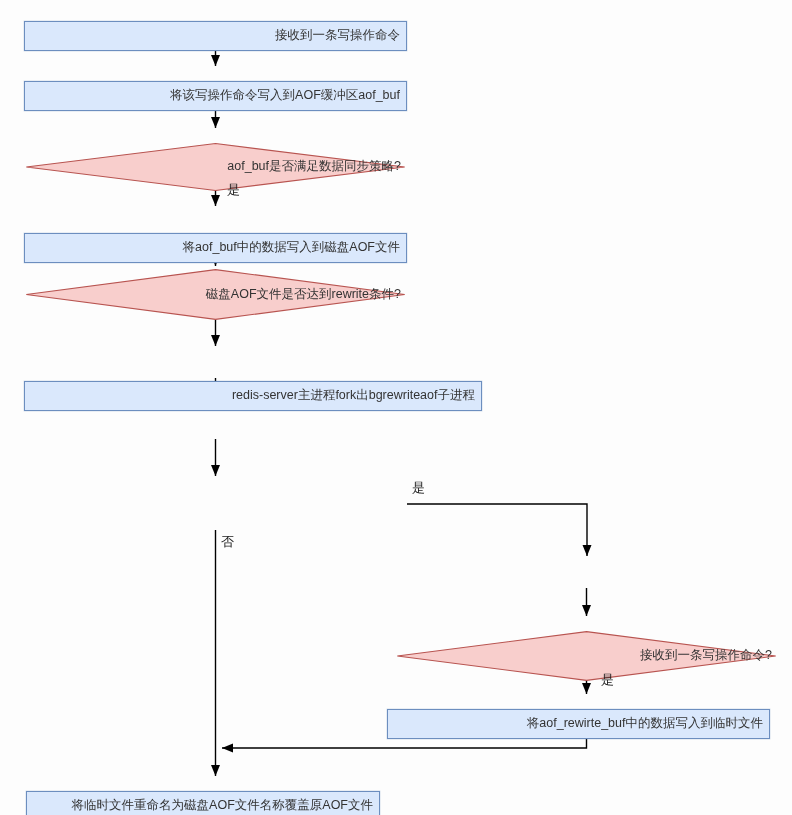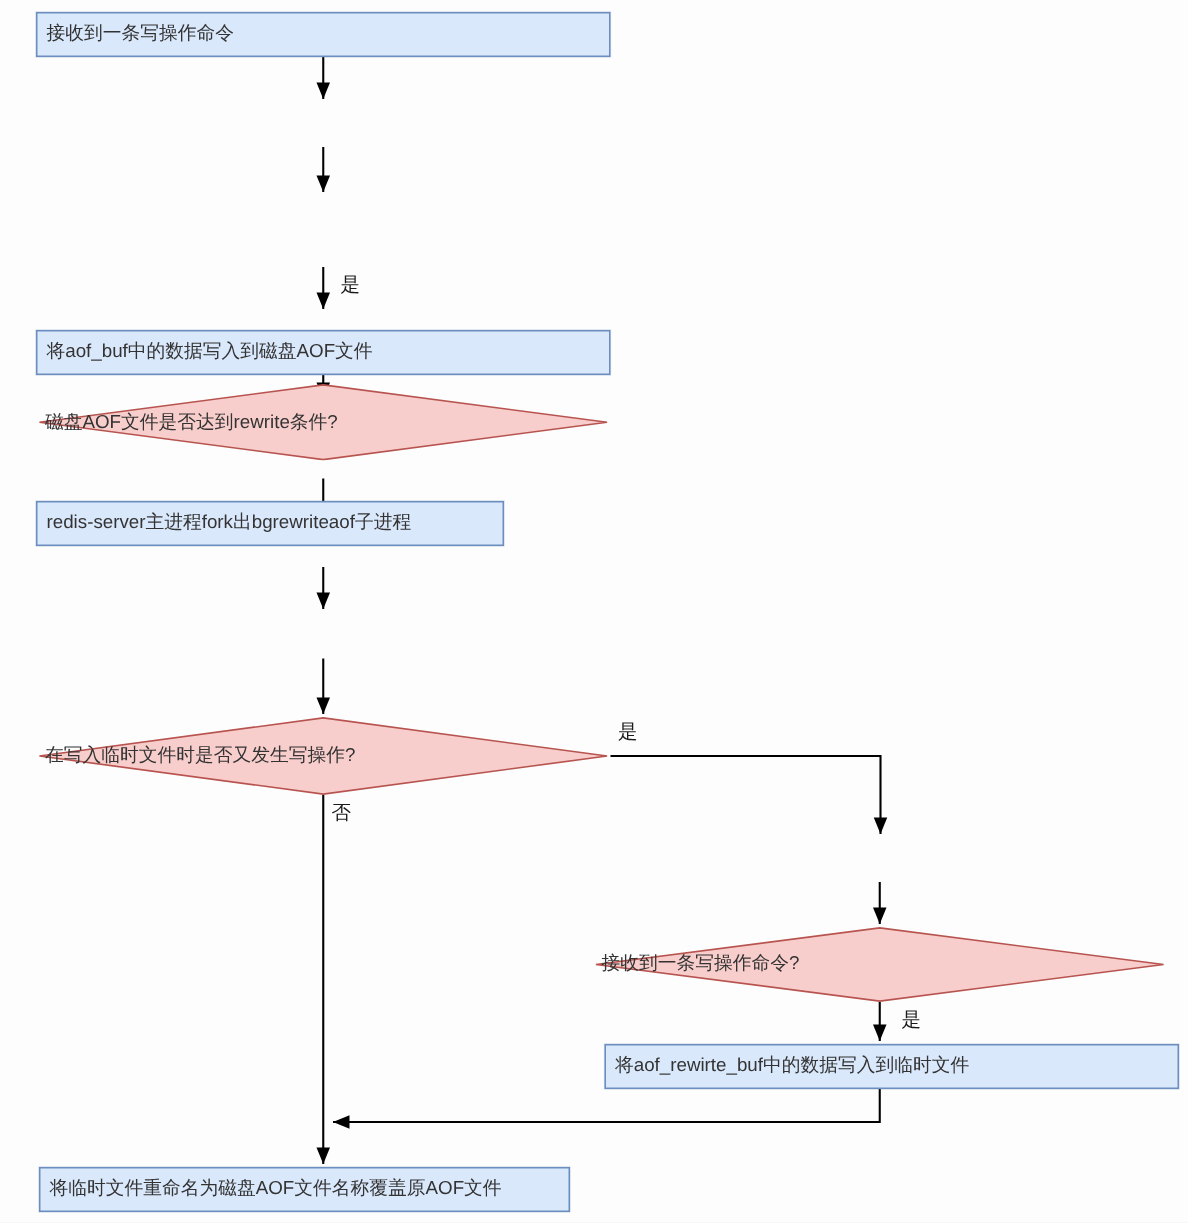--- a/index.html
+++ b/index.html
@@ -16,22 +16,22 @@
     position:relative;width:792px;height:815px;
     background:var(--canvas-bg);
     font-family:"Liberation Sans","DejaVu Sans",sans-serif;
     overflow:hidden;
   }
   .edges{position:absolute;left:0;top:0;z-index:1;}
   .edges line,.edges polyline{stroke:var(--line);stroke-width:1.4;fill:none;}
   .arrowhead-path{fill:var(--line);}
   .node{
     position:absolute;z-index:2;
-    display:flex;align-items:center;justify-content:flex-start;
-    text-align:center;box-sizing:border-box;
+    display:flex;align-items:center;justify-content:flex-end;
+    text-align:center;box-sizing:border-box;margin-top:13px;
   }
   .process{
     background:var(--process-fill);
     border:1px solid var(--process-stroke);
     box-shadow:0 0 0 0.4px rgba(108,142,191,.35);
   }
   .decision{background:transparent;border:none;}
   .diamond-svg{position:absolute;left:0;top:0;width:100%;height:100%;}
   .diamond-svg polygon{
     fill:var(--decision-fill);
@@ -70,54 +70,57 @@
     <line x1="215.5" y1="530" x2="215.5" y2="776" marker-end="url(#arrowhead)"></line>
     <line x1="586.5" y1="588" x2="586.5" y2="616" marker-end="url(#arrowhead)"></line>
     <line x1="586.5" y1="668" x2="586.5" y2="694" marker-end="url(#arrowhead)"></line>
     <polyline points="586.5,726 586.5,748 222,748" marker-end="url(#arrowhead)"></polyline>
   </svg>
 
   <div class="node process" style="left:24px;top:8px;width:383px;height:30px">
     <span class="node-label">接收到一条写操作命令</span>
   </div>
 
+  <div class="node process" style="left:24px;top:68px;width:383px;height:30px">
+    <span class="node-label">将该写操作命令写入到AOF缓冲区aof_buf</span>
+  </div>
 
+  <div class="node decision" style="left:24px;top:130px;width:383px;height:48px">
+    <svg class="diamond-svg" viewBox="0 0 100 50" preserveAspectRatio="none">
+      <polygon points="50,0.6 99.4,25 50,49.4 0.6,25" vector-effect="non-scaling-stroke"></polygon>
+    </svg>
+    <span class="node-label">aof_buf是否满足数据同步策略?</span>
+  </div>
 
   <div class="node process" style="left:24px;top:220px;width:383px;height:30px">
     <span class="node-label">将aof_buf中的数据写入到磁盘AOF文件</span>
   </div>
 
   <div class="node decision" style="left:24px;top:256px;width:383px;height:51px">
     <svg class="diamond-svg" viewBox="0 0 100 50" preserveAspectRatio="none">
       <polygon points="50,0.6 99.4,25 50,49.4 0.6,25" vector-effect="non-scaling-stroke"></polygon>
     </svg>
     <span class="node-label">磁盘AOF文件是否达到rewrite条件?</span>
   </div>
 
-  <div class="node process" style="left:24px;top:334px;width:312px;height:30px">
+  <div class="node process" style="left:24px;top:368px;width:458px;height:30px">
     <span class="node-label">redis-server主进程fork出bgrewriteaof子进程</span>
   </div>
 
 
-  <div class="node decision" style="left:24px;top:478px;width:383px;height:52px">
-    <svg class="diamond-svg" viewBox="0 0 100 50" preserveAspectRatio="none">
-      <polygon points="50,0.6 99.4,25 50,49.4 0.6,25" vector-effect="non-scaling-stroke"></polygon>
-    </svg>
-    <span class="node-label">在写入临时文件时是否又发生写操作?</span>
-  </div>
 
 
   <div class="node decision" style="left:395px;top:618px;width:383px;height:50px">
     <svg class="diamond-svg" viewBox="0 0 100 50" preserveAspectRatio="none">
       <polygon points="50,0.6 99.4,25 50,49.4 0.6,25" vector-effect="non-scaling-stroke"></polygon>
     </svg>
     <span class="node-label">接收到一条写操作命令?</span>
   </div>
 
-  <div class="node process" style="left:403px;top:696px;width:383px;height:30px">
+  <div class="node process" style="left:387px;top:696px;width:383px;height:30px">
     <span class="node-label">将aof_rewirte_buf中的数据写入到临时文件</span>
   </div>
 
   <div class="node process" style="left:26px;top:778px;width:354px;height:30px">
     <span class="node-label">将临时文件重命名为磁盘AOF文件名称覆盖原AOF文件</span>
   </div>
 
   <span class="edge-label" style="left:227px;top:181px">是</span>
   <span class="edge-label" style="left:412px;top:479px">是</span>
   <span class="edge-label" style="left:221px;top:533px">否</span>

